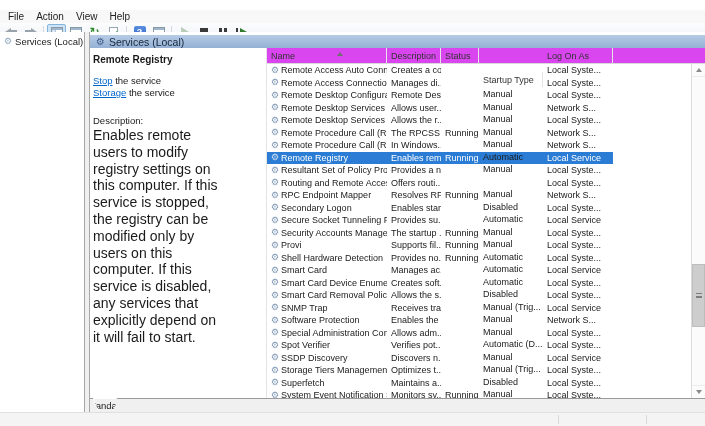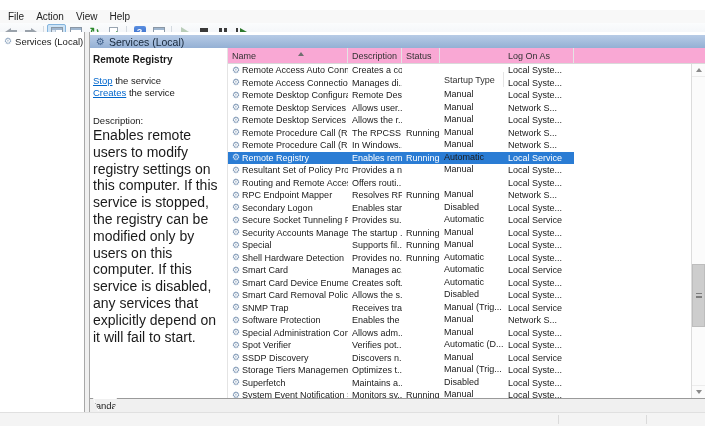--- a/index.html
+++ b/index.html
@@ -40,32 +40,32 @@
   
   .content { position:absolute; top:32px; left:0; right:0; bottom:14px; display:flex; background:#f0f0f0; }
   .tree-panel { width:85px; background:#fff; border-right:1px solid #a8a8a8; padding-top:3px; }
   .tree-item { display:flex; align-items:center; gap:3px; padding:1px 2px 1px 4px; font-size:9.5px; white-space:nowrap; }
   .splitter { width:4px; background:#f0f0f0; }
   .main-panel { flex:1; background:#fff; border-left:1px solid #a8a8a8; display:flex; flex-direction:column; min-width:0; }
 
   .band-gap { height:3px; background:#fff; }
   .band { height:13px; background:linear-gradient(#b7cbe6,#94b0d4); display:flex; align-items:center; gap:4px; padding-left:6px; font-size:10.5px; color:#16273a; }
 
-  .panel-body { flex:1; display:flex; min-height:0; }
+  .panel-body { flex:1; display:flex; min-height:0;gap:39px; }
 
   .info-pane { width:137px; padding:6px 4px 0 3px; overflow:hidden; }
   .svc-title { font-weight:bold; font-size:10px; margin-bottom:10px; }
   .svc-link-line { font-size:9.5px; margin-bottom:1px; }
   .svc-link-line a { color:#0066cc; text-decoration:underline; cursor:pointer; }
   .desc-label { margin-top:17px; font-size:9.5px; }
   .desc-text { font-size:14px; line-height:1.2; margin-top:1px; color:#1a1a1a; }
 
   
   .list-view { flex:1; position:relative; overflow:hidden; border-left:1px solid #e4e4e4; }
-  .list-header { display:flex; height:16px; border-bottom:1px solid #d9d9d9; background:#f9a8d4; align-items:center; }
+  .list-header { display:flex; height:16px; border-bottom:1px solid #d9d9d9; background:#d946ef; align-items:center; }
   .hcell { height:100%; display:flex; align-items:center; padding-left:4px; border-right:1px solid #e4e4e4; font-size:9px; color:#333; position:relative; white-space:nowrap; overflow:hidden; }
   .sort-asc { position:absolute; left:70px; top:4px; width:0; height:0; border-left:3px solid transparent; border-right:3px solid transparent; border-bottom:4px solid #6f6f6f; }
   .w-name{width:120px;} .w-desc{width:54px;} .w-status{width:38px;} .w-startup{width:64px;margin-top:48px;} .w-logon{width:70px;align-items:center;}
 
   .rows { position:absolute; top:16px; left:0; right:14px; bottom:0; overflow:hidden; }
   .srow { display:flex; height:12.5px; align-items:center; width:346px; }
   .cell { padding-left:4px; white-space:nowrap; overflow:hidden; font-size:9px; }
   .cell.name { display:flex; align-items:center; gap:2px; }
   .gear { font-family:"DejaVu Sans",sans-serif; font-size:9px; color:#7f98b5; line-height:9px; }
   .band .gear { font-size:10px; color:#40608a; }
@@ -172,21 +172,21 @@
       <div class="band">
         <span class="gear">⚙</span>
         <span>Services (Local)</span>
       </div>
 
       <div class="panel-body">
 
         <div class="info-pane">
           <div class="svc-title">Remote Registry</div>
           <div class="svc-link-line"><a>Stop</a><span> the service</span></div>
-          <div class="svc-link-line"><a>Creates</a><span> the service</span></div>
+          <div class="svc-link-line"><a>Storage</a><span> the service</span></div>
           <div class="desc-label">Description:</div>
           <div class="desc-text">Enables remote users to modify registry settings on this computer. If this service is stopped, the registry can be modified only by users on this computer. If this service is disabled, any services that explicitly depend on it will fail to start.</div>
         </div>
 
         <div class="list-view">
           <div class="list-header">
             <div class="hcell w-name">
                 <span>Name</span>
                 <span class="sort-asc"></span>
               </div>
@@ -341,21 +341,21 @@
                   <span>Security Accounts Manager</span>
                 </div>
               <div class="cell w-desc">The startup ...</div>
               <div class="cell w-status">Running</div>
               <div class="cell w-startup">Automatic</div>
               <div class="cell w-logon">Local Syste...</div>
             </div>
               <div class="srow">
               <div class="cell name w-name">
                   <span class="gear">⚙</span>
-                  <span>Special</span>
+                  <span>Provi</span>
                 </div>
               <div class="cell w-desc">Supports fil...</div>
               <div class="cell w-status">Running</div>
               <div class="cell w-startup">Automatic</div>
               <div class="cell w-logon">Local Syste...</div>
             </div>
               <div class="srow">
               <div class="cell name w-name">
                   <span class="gear">⚙</span>
                   <span>Shell Hardware Detection</span>

